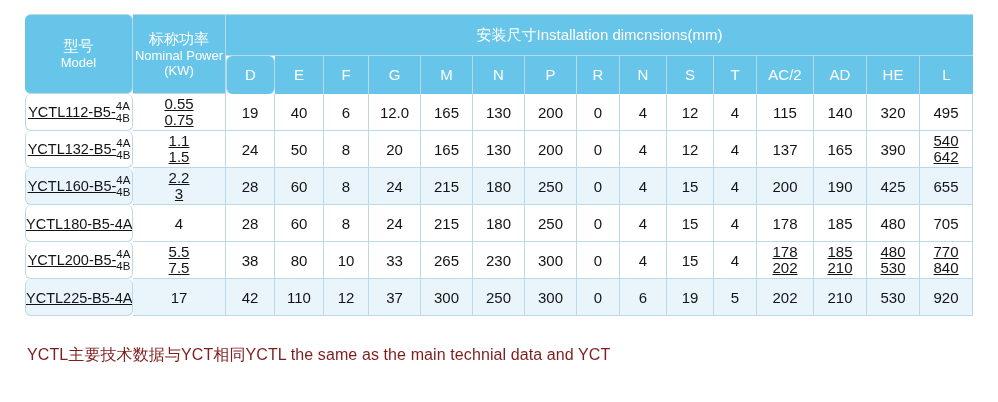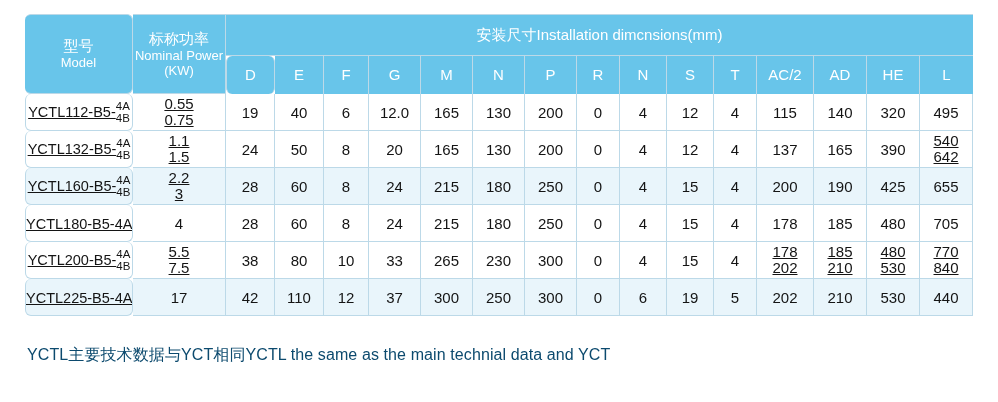--- a/index.html
+++ b/index.html
@@ -114,21 +114,21 @@
     line-height: 1.1;
   }
   .stack span { display: block; text-decoration: underline; }
 
   
   .caption {
     position: absolute;
     left: 27px;
     top: 345px;
     font-size: 16px;
-    color: #0c4a6e;
+    color: #7f1d1d;
     letter-spacing: 0.1px;
     white-space: nowrap;
   }
 </style>
 </head>
 <body>
 
 <div class="sheet">
 
   <table class="spec">
@@ -335,20 +335,20 @@
           <td>300</td>
           <td>250</td>
           <td>300</td>
           <td>0</td>
           <td>6</td>
           <td>19</td>
           <td>5</td>
           <td>202</td>
           <td>210</td>
           <td>530</td>
-          <td>440</td>
+          <td>920</td>
         </tr>
       </tbody>
   </table>
 
   <div class="caption">YCTL主要技术数据与YCT相同YCTL the same as the main technial data and YCT</div>
 
 </div>
 
 </body></html>

